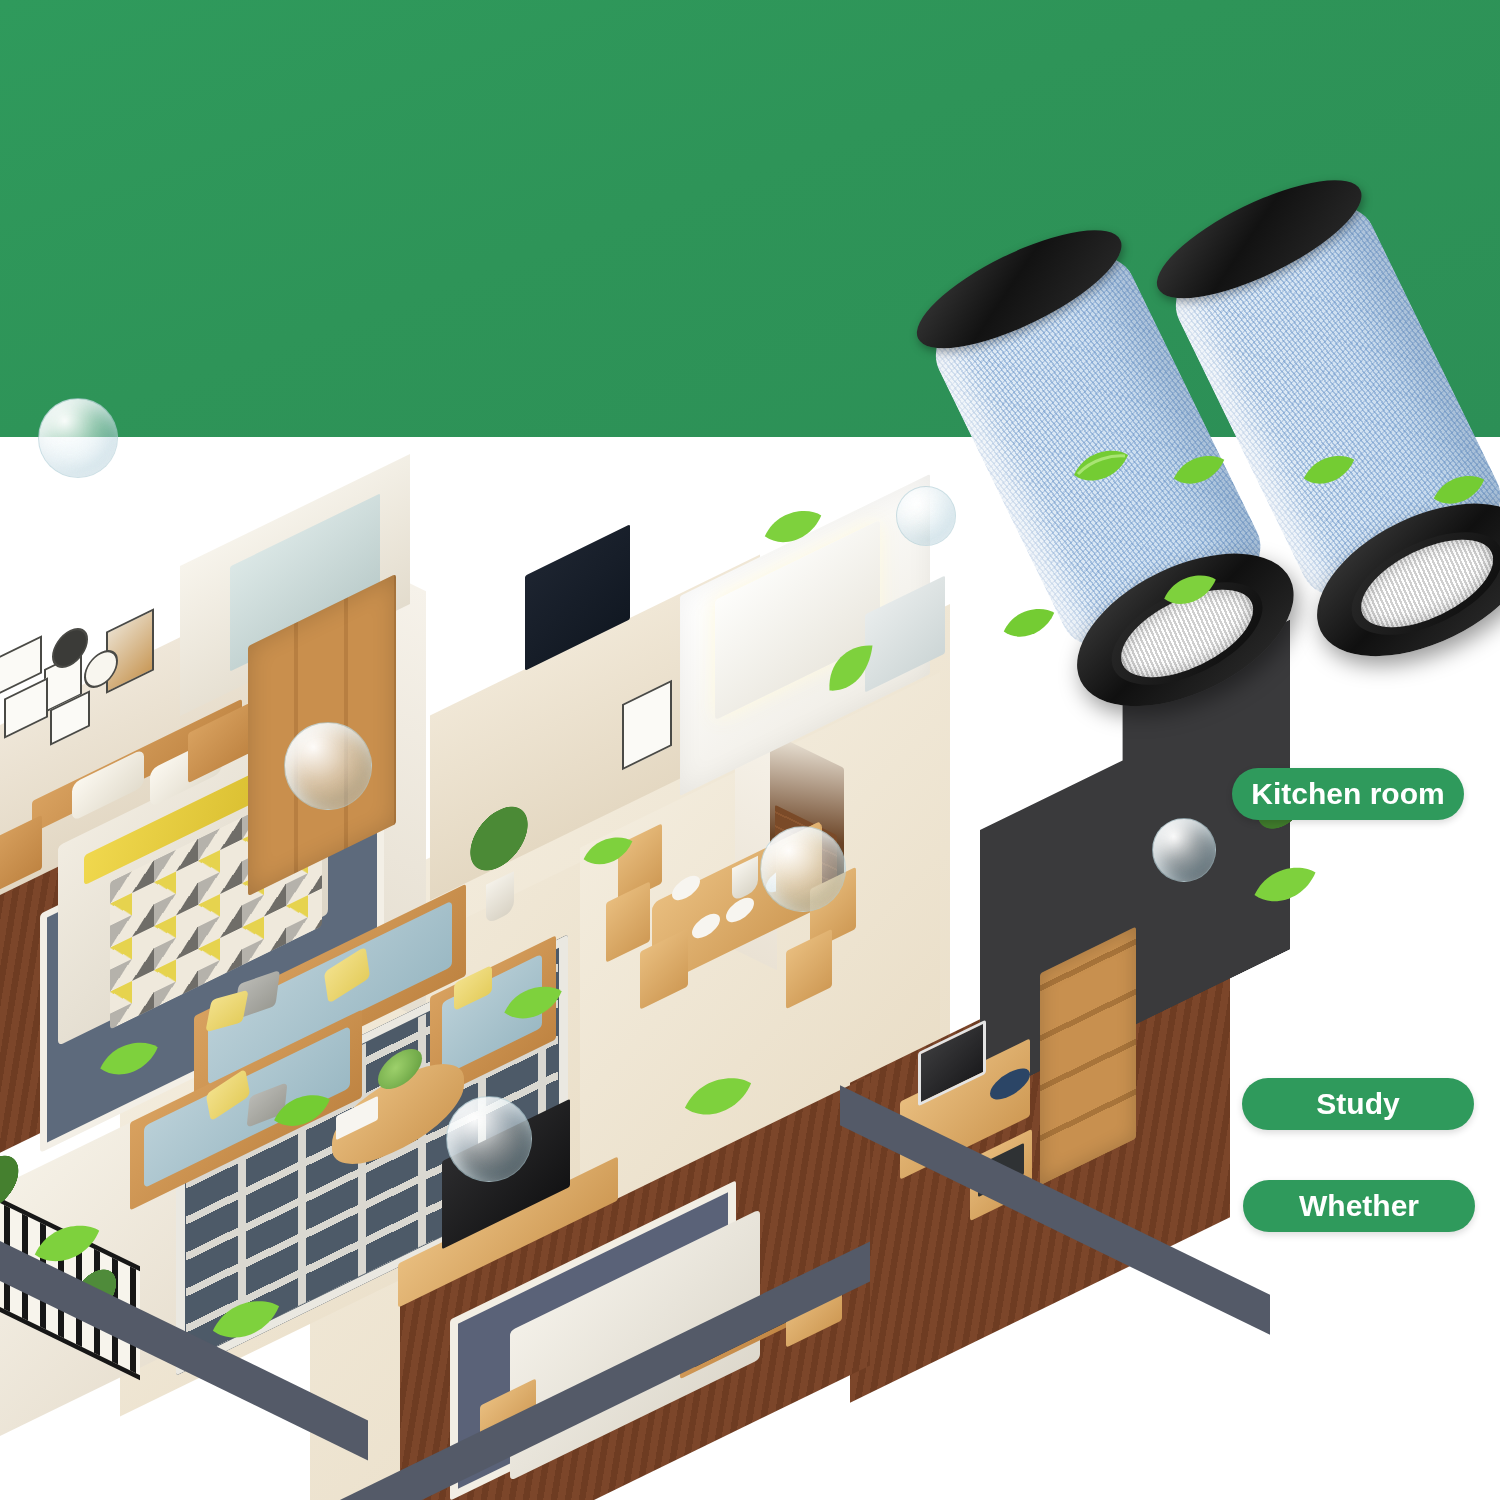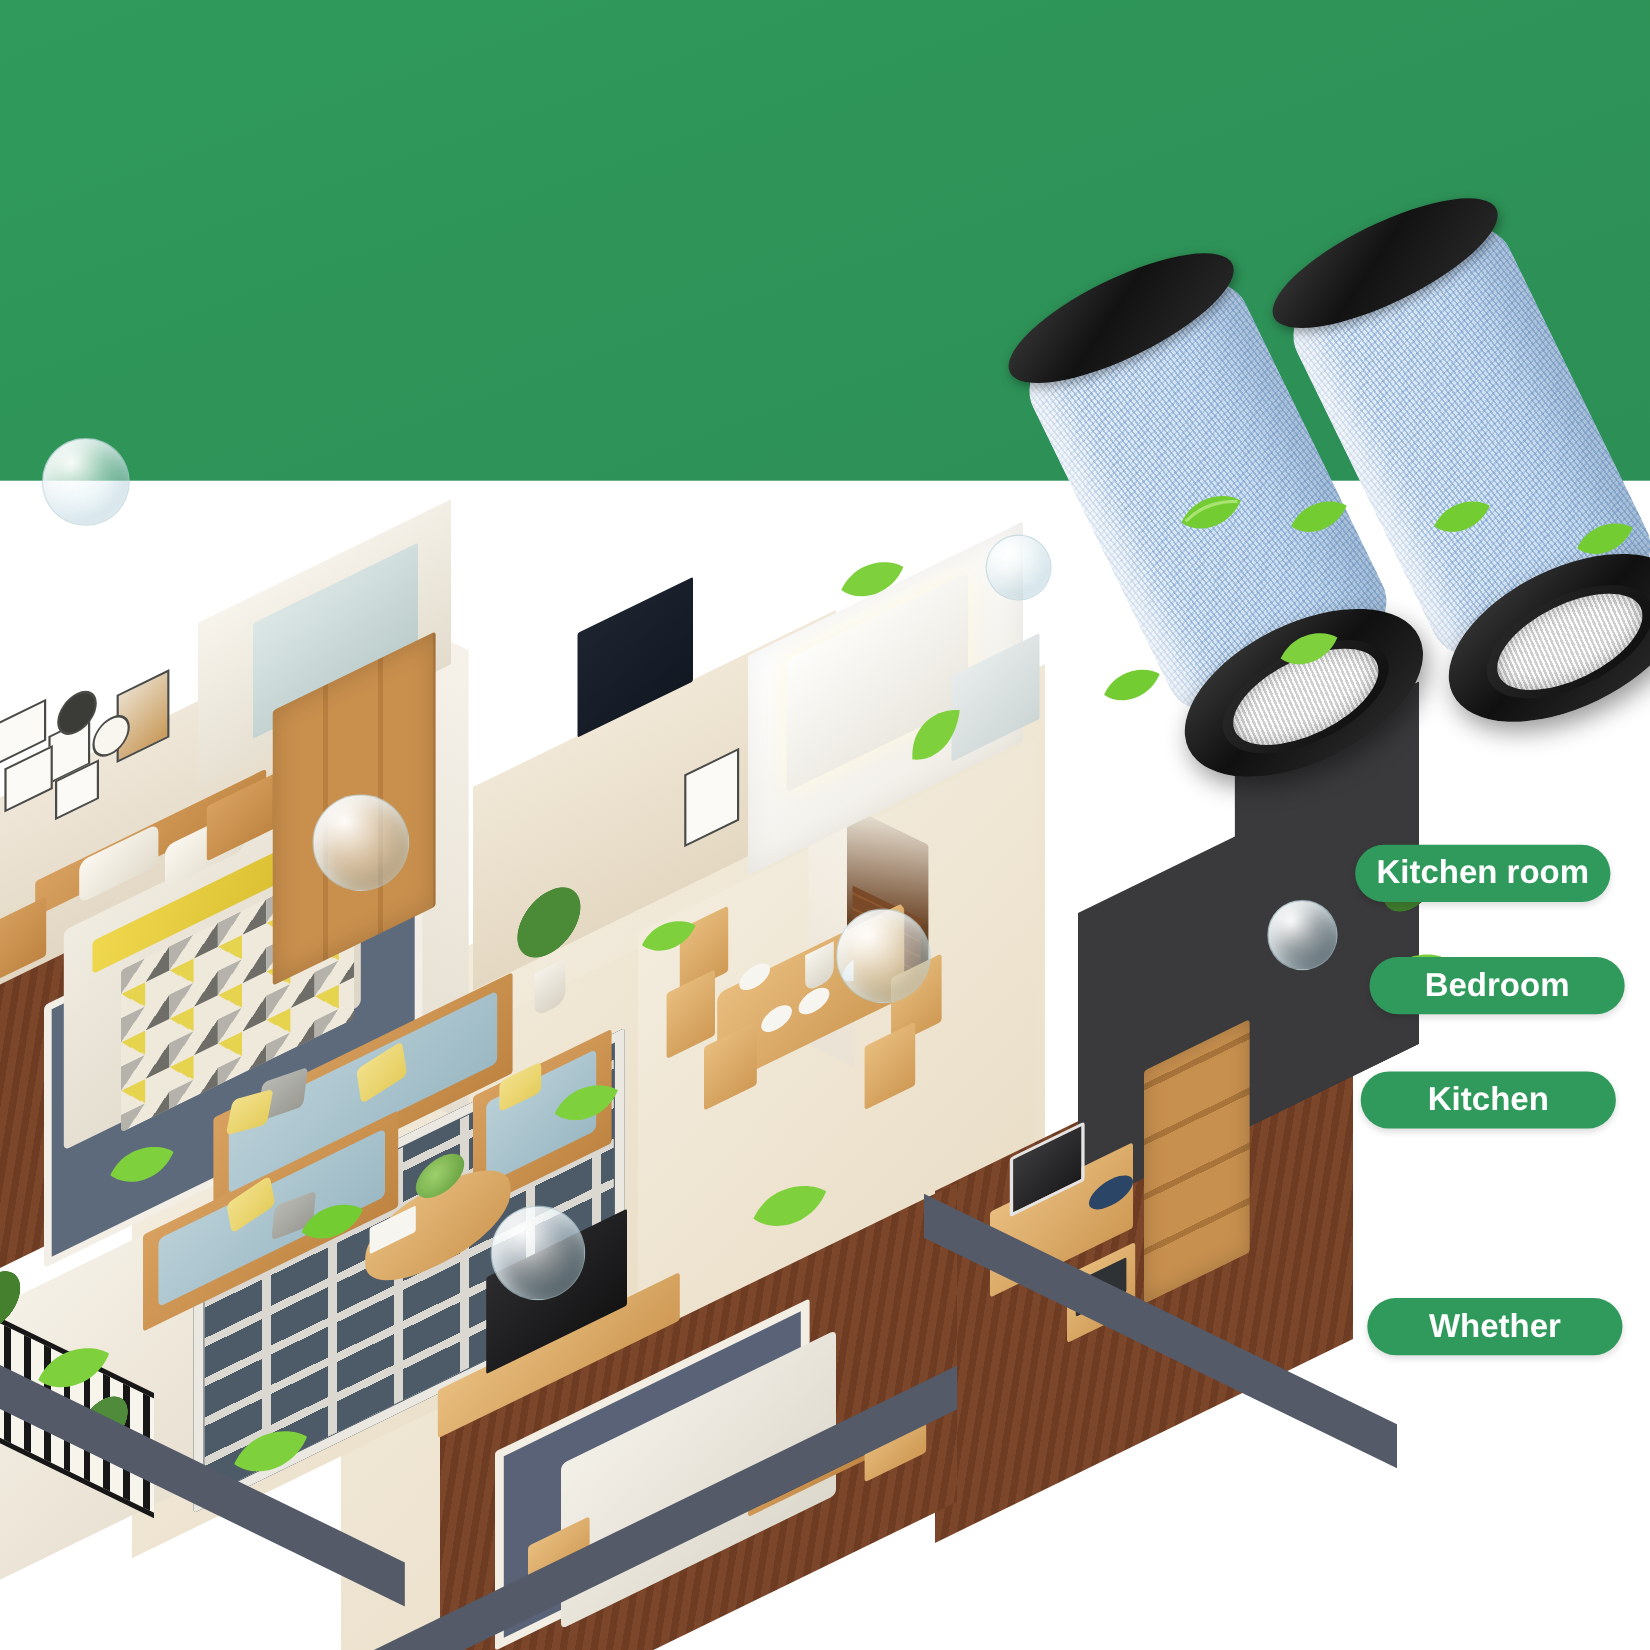--- a/index.html
+++ b/index.html
@@ -333,23 +333,20 @@
   <div class="bubble" style="left:38px;top:398px;width:78px;height:78px;"></div>
   <div class="bubble" style="left:284px;top:722px;width:86px;height:86px;"></div>
   <div class="bubble" style="left:896px;top:486px;width:58px;height:58px;"></div>
   <div class="bubble" style="left:760px;top:826px;width:84px;height:84px;"></div>
   <div class="bubble" style="left:1152px;top:818px;width:62px;height:62px;"></div>
   <div class="bubble" style="left:446px;top:1096px;width:84px;height:84px;"></div>
 
   <div class="pill" style="left:1232px;top:768px;width:232px;">
     <span>Kitchen room</span>
   </div>
-  <div class="pill" style="left:1245px;top:870px;width:232px;">
-    <span>Bedroom</span>
-  </div>
-  <div class="pill" style="left:1237px;top:974px;width:232px;">
-    <span>Kitchen</span>
+  <div class="pill" style="left:1242px;top:1078px;width:232px;">
+    <span>Study</span>
   </div>
   <div class="pill" style="left:1243px;top:1180px;width:232px;">
     <span>Whether</span>
   </div>
 
 </div>
 
 </body></html>

